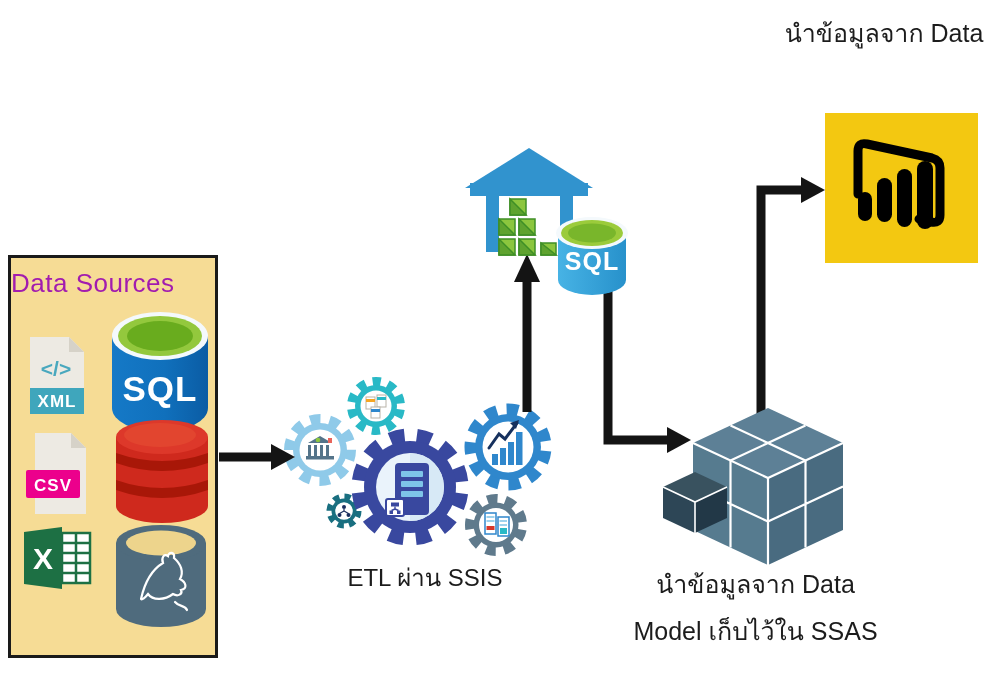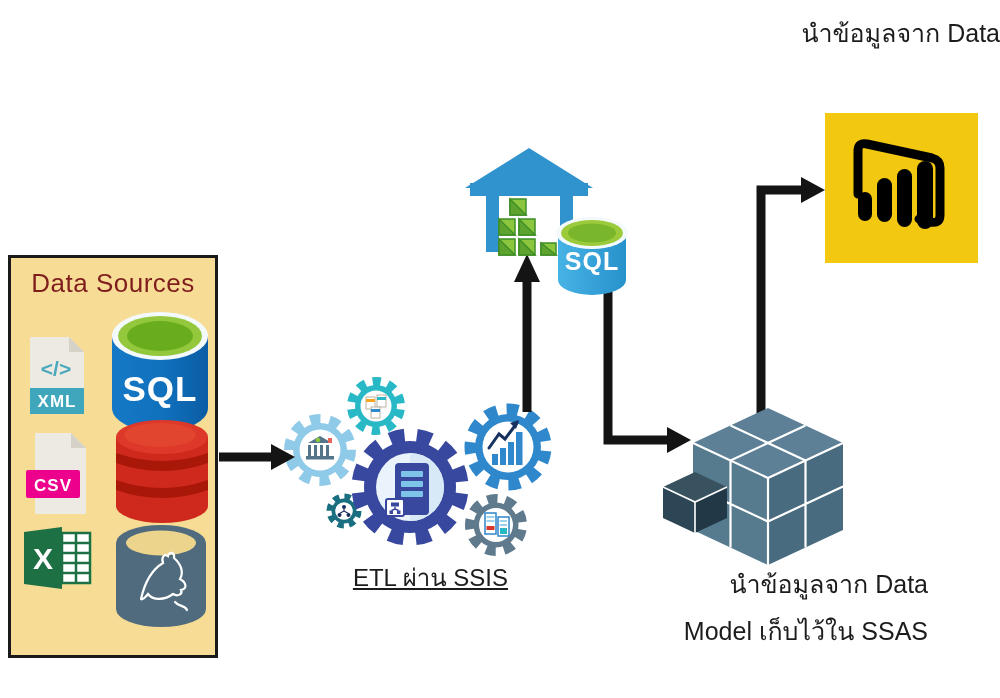--- a/index.html
+++ b/index.html
@@ -1,28 +1,28 @@
 <!DOCTYPE html>
 <html><head>
 <meta charset="utf-8">
 <style>
   html,body{margin:0;padding:0;background:#fff;}
   .canvas{
     position:relative;width:1000px;height:698px;background:#ffffff;overflow:hidden;
     font-family:"Liberation Sans","DejaVu Sans",sans-serif;color:#161616;
   }
   .abs{position:absolute;}
-  .caption{text-align:right;color:#1c1c1c;}
+  .caption{text-align:center;color:#1c1c1c;}
   .sources-box{
     left:8px;top:255px;width:210px;height:403px;
     background:#F6DC95;border:3px solid #1a1a1a;box-sizing:border-box;
   }
-  .sources-title{margin-top:10px;text-align:center;font-size:26px;letter-spacing:.5px;color:#7f1d1d;}
+  .sources-title{margin-top:10px;text-align:left;font-size:26px;letter-spacing:.5px;color:#a21caf;}
   .dw-title{left:420px;top:90px;width:212px;font-size:23px;font-weight:600;}
-  .etl-caption{left:318px;top:558px;width:190px;font-size:24px;text-decoration:underline;}
+  .etl-caption{left:330px;top:558px;width:190px;font-size:24px;}
   .pbi-caption{left:768px;top:10px;width:232px;font-size:25px;line-height:46px;}
   .ssas-caption{left:583px;top:561px;width:345px;font-size:25px;line-height:47px;}
   svg text{font-family:"Liberation Sans","DejaVu Sans",sans-serif;}
 </style>
 </head>
 <body>
 
 <div class="canvas">
 
   <div class="abs sources-box">

